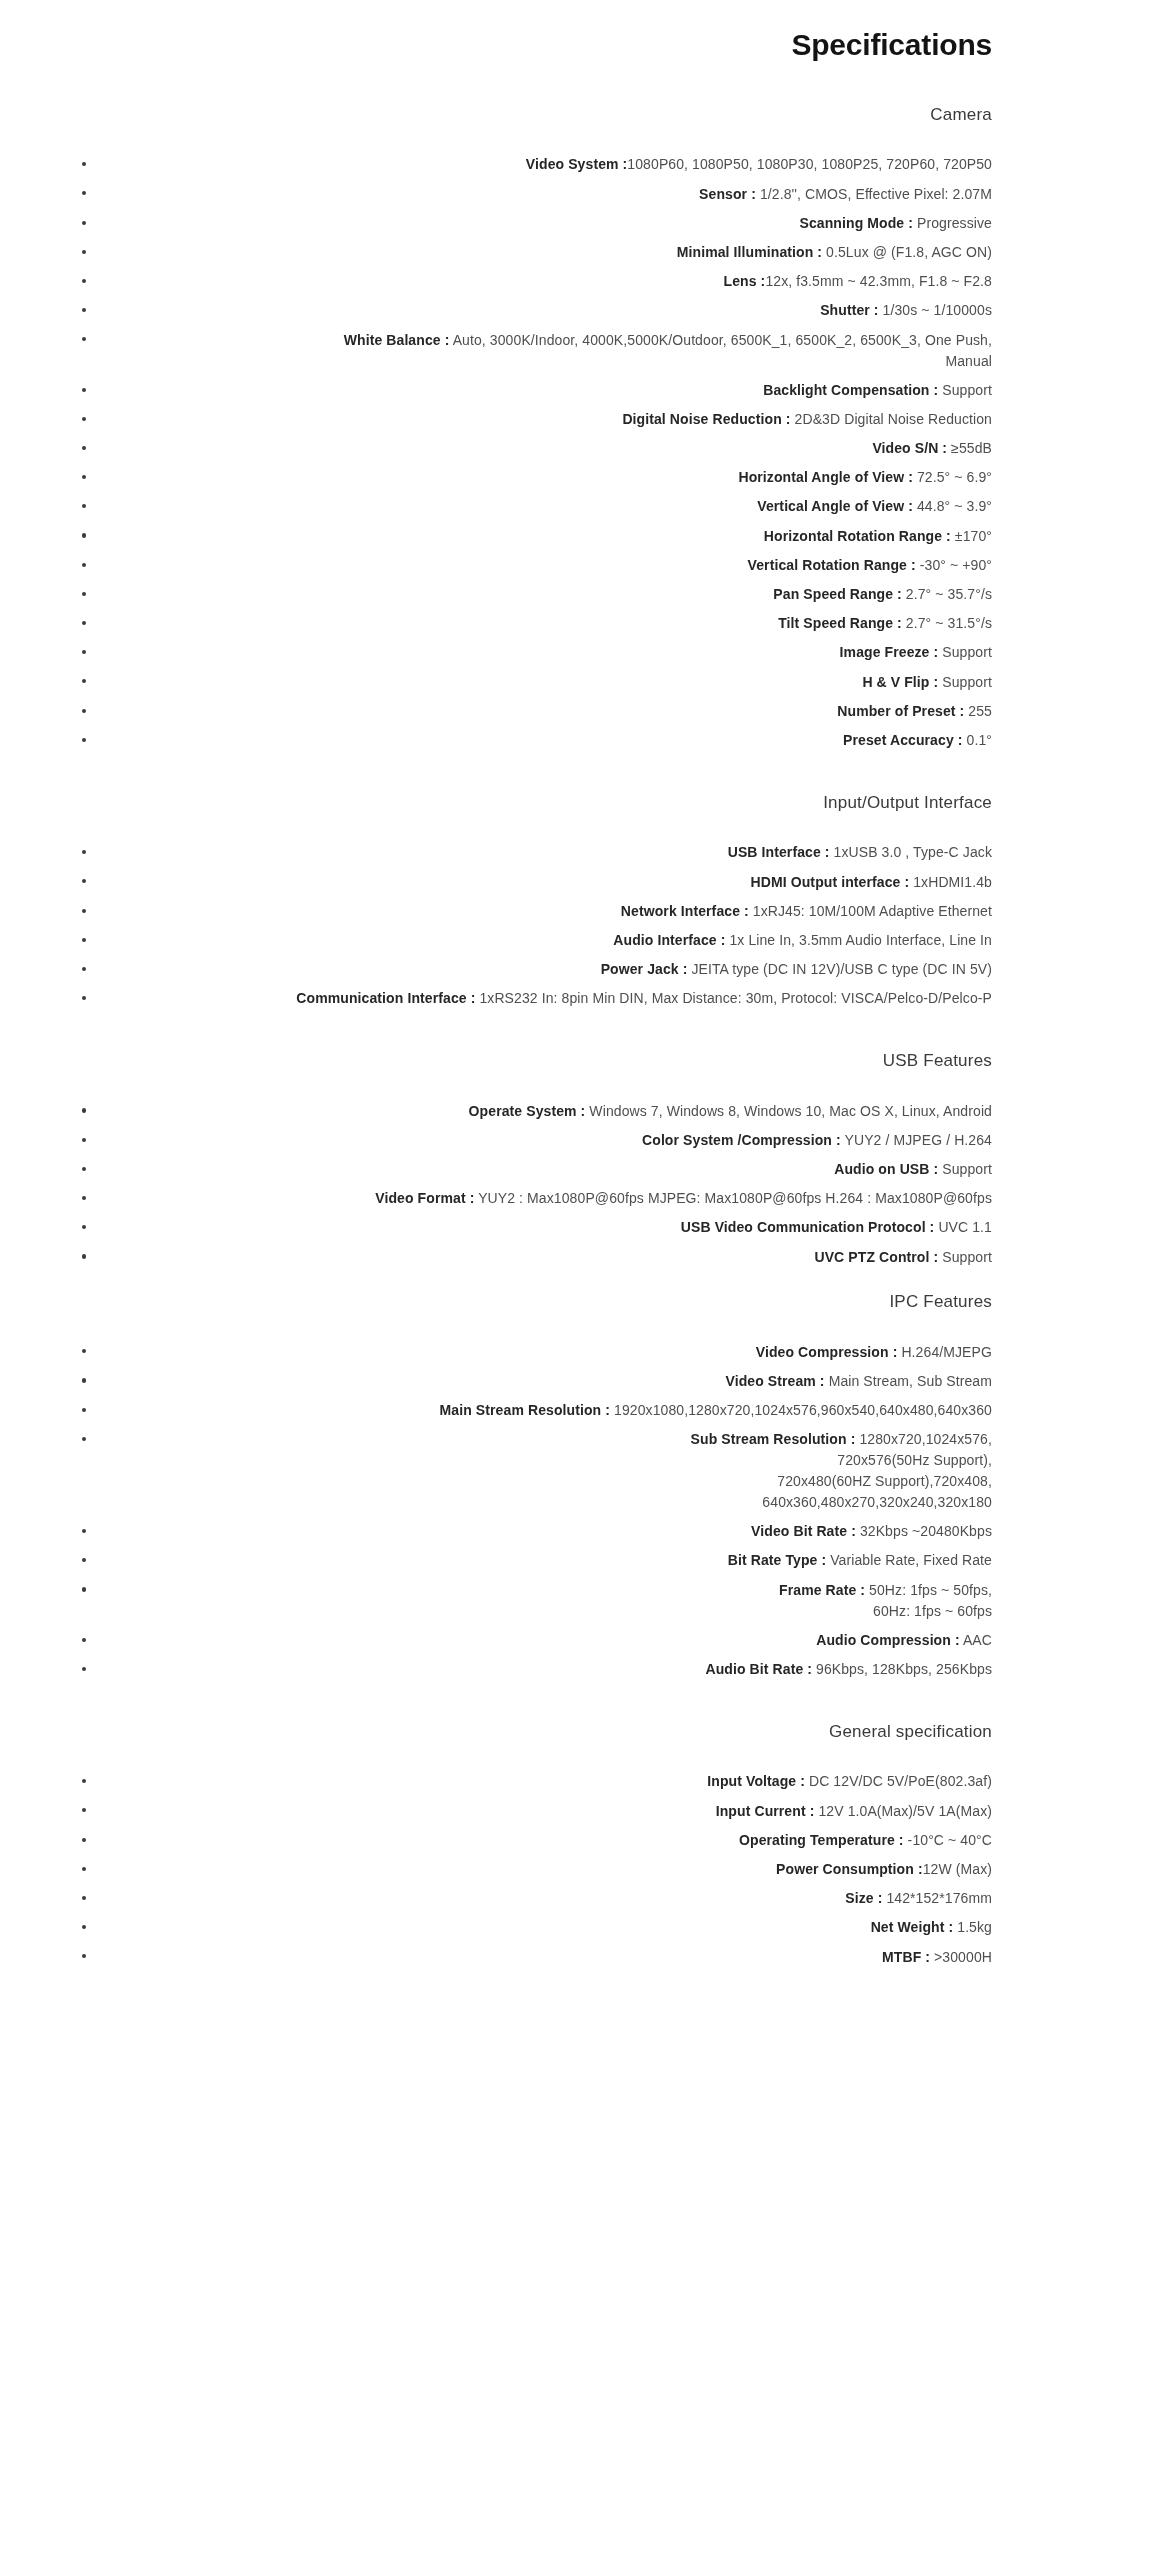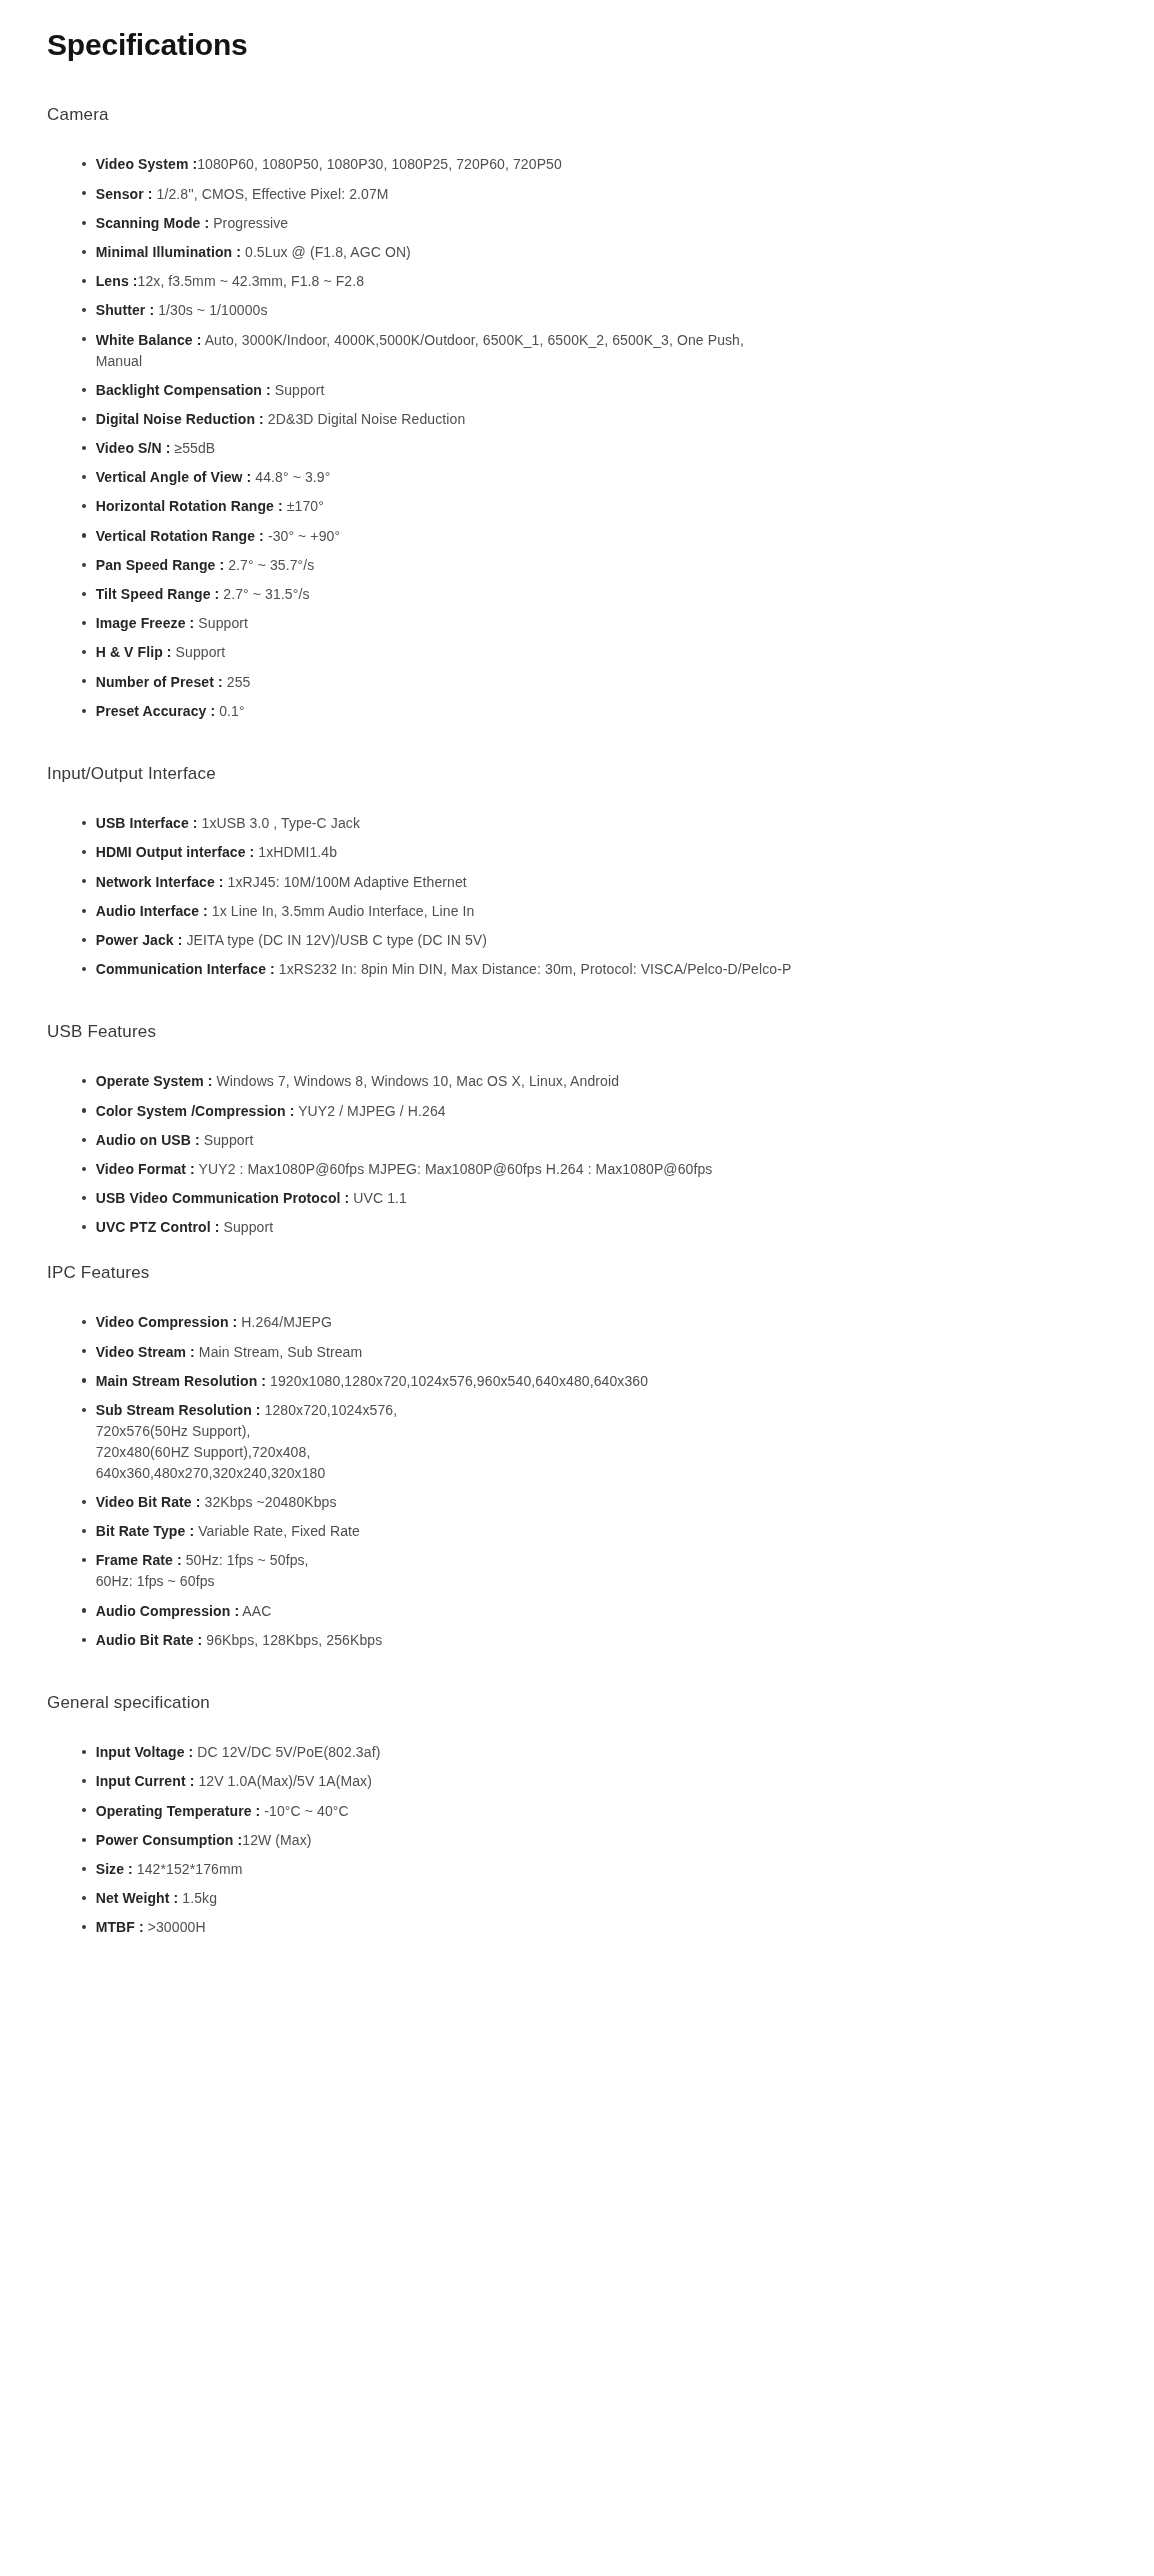--- a/index.html
+++ b/index.html
@@ -12,20 +12,21 @@
     min-height: 2576px;
     font-family: "Liberation Sans", sans-serif;
     color: #3c3c3c;
     -webkit-font-smoothing: antialiased;
   }
   .page {
     width: 1031px;
     box-sizing: border-box;
     padding: 27.5px 39px 39px 47px;
     position: relative;
+    text-align: right;
   }
   .page-title {
     font-size: 30px;
     font-weight: bold;
     letter-spacing: -0.2px;
     color: #141414;
     margin: 0 0 43px 0;
     line-height: 1.15;
   }
   .section {
@@ -99,20 +100,21 @@
           <li><span class="spec-label">Video System :</span><span class="spec-value">1080P60,  1080P50,  1080P30,  1080P25, 720P60,  720P50</span></li>
           <li><span class="spec-label">Sensor :</span><span class="spec-value"> 1/2.8'', CMOS, Effective Pixel: 2.07M</span></li>
           <li><span class="spec-label">Scanning Mode :</span><span class="spec-value"> Progressive</span></li>
           <li><span class="spec-label">Minimal Illumination :</span><span class="spec-value"> 0.5Lux @ (F1.8, AGC ON)</span></li>
           <li><span class="spec-label">Lens :</span><span class="spec-value">12x, f3.5mm ~ 42.3mm, F1.8 ~ F2.8</span></li>
           <li><span class="spec-label">Shutter :</span><span class="spec-value"> 1/30s ~ 1/10000s</span></li>
           <li><span class="spec-label">White Balance :</span><span class="spec-value"> Auto, 3000K/Indoor, 4000K,5000K/Outdoor, 6500K_1, 6500K_2, 6500K_3, One Push,</span><span class="spec-value cont-line">Manual</span></li>
           <li><span class="spec-label">Backlight Compensation :</span><span class="spec-value"> Support</span></li>
           <li><span class="spec-label">Digital Noise Reduction :</span><span class="spec-value"> 2D&amp;3D Digital Noise Reduction</span></li>
           <li><span class="spec-label">Video S/N :</span><span class="spec-value"> ≥55dB</span></li>
+          <li><span class="spec-label">Horizontal Angle of View :</span><span class="spec-value"> 72.5° ~ 6.9°</span></li>
           <li><span class="spec-label">Vertical Angle of View :</span><span class="spec-value"> 44.8° ~ 3.9°</span></li>
           <li><span class="spec-label">Horizontal Rotation Range :</span><span class="spec-value"> ±170°</span></li>
           <li><span class="spec-label">Vertical Rotation Range :</span><span class="spec-value"> -30° ~ +90°</span></li>
           <li><span class="spec-label">Pan Speed Range :</span><span class="spec-value"> 2.7° ~ 35.7°/s</span></li>
           <li><span class="spec-label">Tilt Speed Range :</span><span class="spec-value"> 2.7° ~ 31.5°/s</span></li>
           <li><span class="spec-label">Image Freeze :</span><span class="spec-value"> Support</span></li>
           <li><span class="spec-label">H &amp; V Flip :</span><span class="spec-value"> Support</span></li>
           <li><span class="spec-label">Number of Preset :</span><span class="spec-value"> 255</span></li>
           <li><span class="spec-label">Preset Accuracy :</span><span class="spec-value"> 0.1°</span></li>
         </ul>

